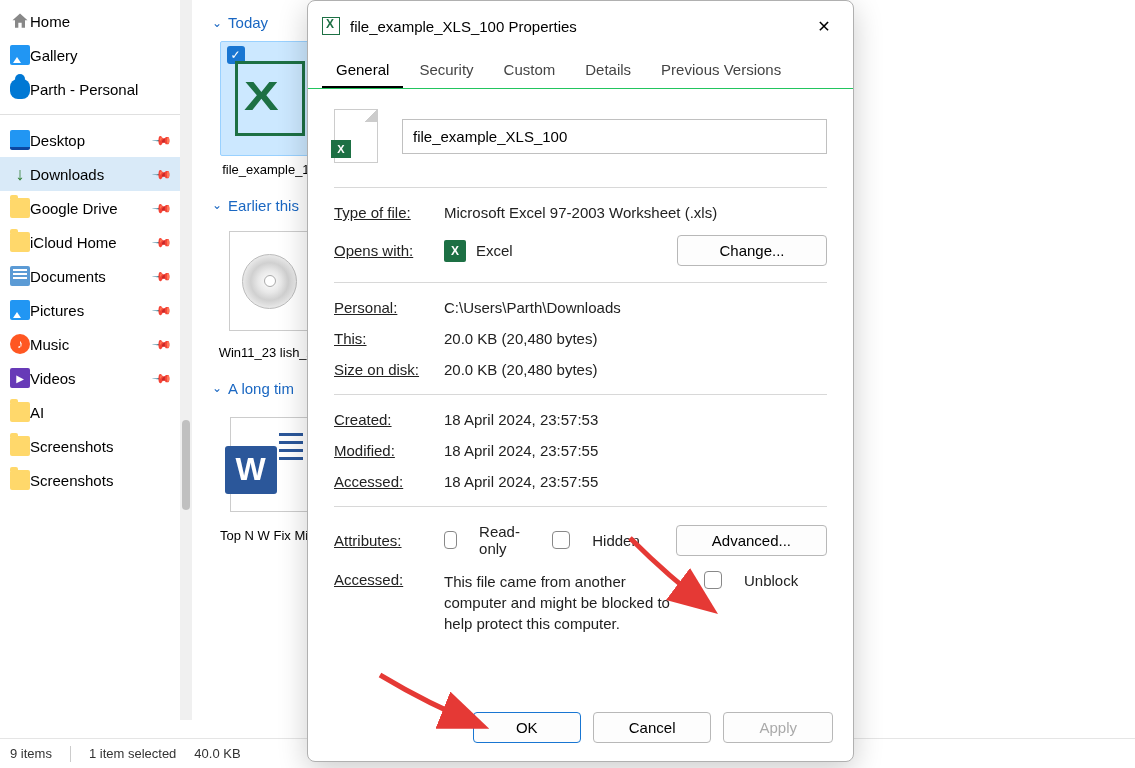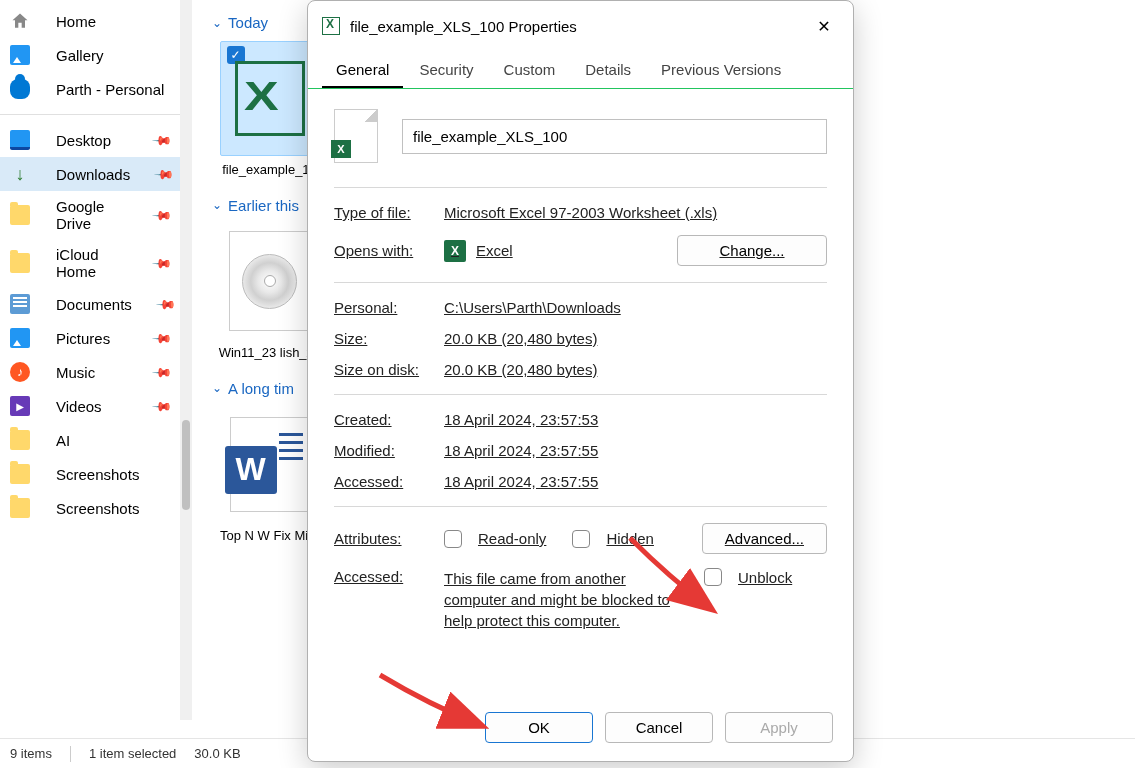--- a/index.html
+++ b/index.html
@@ -1,19 +1,19 @@
 <!DOCTYPE html>
 <html><head>
 <meta charset="utf-8">
 <style>
 * { box-sizing: border-box; margin: 0; padding: 0; font-family: "Segoe UI", Arial, sans-serif; }
 body { width: 1135px; height: 768px; overflow: hidden; background: #fff; position: relative; font-size: 14px; color: #000; }
 
 .sidebar { position: absolute; left: 0; top: 0; width: 180px; height: 720px; background: #fff; padding: 4px 0; }
-.sidebar-item { display: flex; align-items: center; padding: 7px 10px; cursor: pointer; gap: 26px; }
+.sidebar-item { display: flex; align-items: center; padding: 7px 10px; cursor: pointer; gap: 0; }
 .sidebar-item.selected { background: #d9eaf8; }
 .sidebar-item .icon { width: 20px; height: 20px; flex-shrink: 0; display: inline-flex; align-items: center; justify-content: center; }
 .sidebar-item .label { font-size: 15px; flex: 1; }
 .sidebar-item .pin { color: #aaa; font-size: 13px; transform: rotate(45deg); }
 .sidebar-divider { height: 1px; background: #e0e0e0; margin: 8px 0; }
 
 .scrollbar { position: absolute; left: 180px; top: 0; width: 12px; height: 720px; background: #f0f0f0; }
 .scrollbar-thumb { position: absolute; left: 2px; top: 420px; width: 8px; height: 90px; background: #c0c0c0; border-radius: 4px; }
 
 .file-area { position: absolute; left: 192px; top: 0; right: 0; height: 720px; background: #fff; padding: 8px 20px; }
@@ -60,28 +60,28 @@
 .dialog-body { flex: 1; padding: 20px 26px; overflow: auto; }
 .name-row { display: flex; align-items: center; gap: 24px; margin-bottom: 24px; }
 .file-icon-big { width: 44px; height: 54px; border: 1px solid #ccc; position: relative; background: #fff; }
 .file-icon-big::before { content:""; position:absolute; top:0; right:0; width:12px; height:12px; background:linear-gradient(135deg,#fff 50%,#ccc 50%); }
 .file-icon-big .xls-badge { position:absolute; bottom:4px; left:-4px; width:20px; height:18px; background:#1d7044; color:#fff; font-size:11px; font-weight:bold; display:flex; align-items:center; justify-content:center; }
 .name-input { flex: 1; padding: 8px 10px; border: 1px solid #c0c0c0; font-size: 15px; background: #fff; }
 
 .prop-hr { border: none; border-top: 1px solid #d8d8d8; margin: 16px 0; }
 .prop-row { display: flex; align-items: center; margin-bottom: 14px; }
 .prop-label { width: 110px; font-size: 15px; color: #222; text-decoration: underline; }
-.prop-value { flex: 1; font-size: 15px; color: #222; display: flex; align-items: center; gap: 10px; text-decoration: underline; }
+.prop-value { flex: 1; font-size: 15px; color: #222; display: flex; align-items: center; gap: 10px; }
 .excel-app-icon { width: 22px; height: 22px; background: #1d7044; color:#fff; font-size:12px; font-weight:bold; display:flex; align-items:center; justify-content:center; border-radius:2px; }
 
-.btn { padding: 6px 22px; border: 1px solid #b8b8b8; background: #fdfdfd; border-radius: 4px; font-size: 15px; cursor: pointer; }
+.btn { padding: 6px 35px; border: 1px solid #b8b8b8; background: #fdfdfd; border-radius: 4px; font-size: 15px; cursor: pointer; }
 .btn.primary { border-color: #1976d2; }
 .btn:disabled { color: #aaa; cursor: default; }
 
-.checkbox { display: inline-flex; align-items: center; gap: 16px; font-size: 15px; margin-right: 16px; }
+.checkbox { display: inline-flex; align-items: center; gap: 22px; font-size: 15px; margin-right: 16px; }
 .checkbox .box { width: 18px; height: 18px; border: 1.5px solid #888; border-radius: 4px; }
 
 .security-text { font-size: 15px; line-height: 1.4; max-width: 240px; }
 
 .dialog-footer { padding: 14px 20px 18px; display: flex; justify-content: flex-end; gap: 12px; }
 .dialog-footer .btn { min-width: 108px; }
 
 .arrow { position: absolute; z-index: 200; pointer-events: none; }
 .arrow svg { overflow: visible; }
 
@@ -239,21 +239,21 @@
         </div>
       <div class="file-label">20230820_12. 9</div>
     </div>
   </div>
 </div>
 
 <div class="status-bar">
   <span>9 items</span>
   <span class="status-divider"></span>
   <span>1 item selected</span>
-  <span>30.0 KB</span>
+  <span>40.0 KB</span>
 </div>
 
 <div class="dialog">
   <div class="titlebar">
     <span class="xls-icon-small"></span>
     <span class="title">file_example_XLS_100 Properties</span>
     <span class="close">✕</span>
   </div>
   <div class="tabs">
     <div class="tab active">General</div>
@@ -282,21 +282,21 @@
         <span style="flex:1"></span>
         <button class="btn" style="min-width:150px">Change...</button>
       </div>
     </div>
     <hr class="prop-hr">
     <div class="prop-row">
       <div class="prop-label">Personal:</div>
       <div class="prop-value">C:\Users\Parth\Downloads</div>
     </div>
     <div class="prop-row">
-      <div class="prop-label">Size:</div>
+      <div class="prop-label">This:</div>
       <div class="prop-value">20.0 KB (20,480 bytes)</div>
     </div>
     <div class="prop-row">
       <div class="prop-label">Size on disk:</div>
       <div class="prop-value">20.0 KB (20,480 bytes)</div>
     </div>
     <hr class="prop-hr">
     <div class="prop-row">
       <div class="prop-label">Created:</div>
       <div class="prop-value">18 April 2024, 23:57:53</div>

